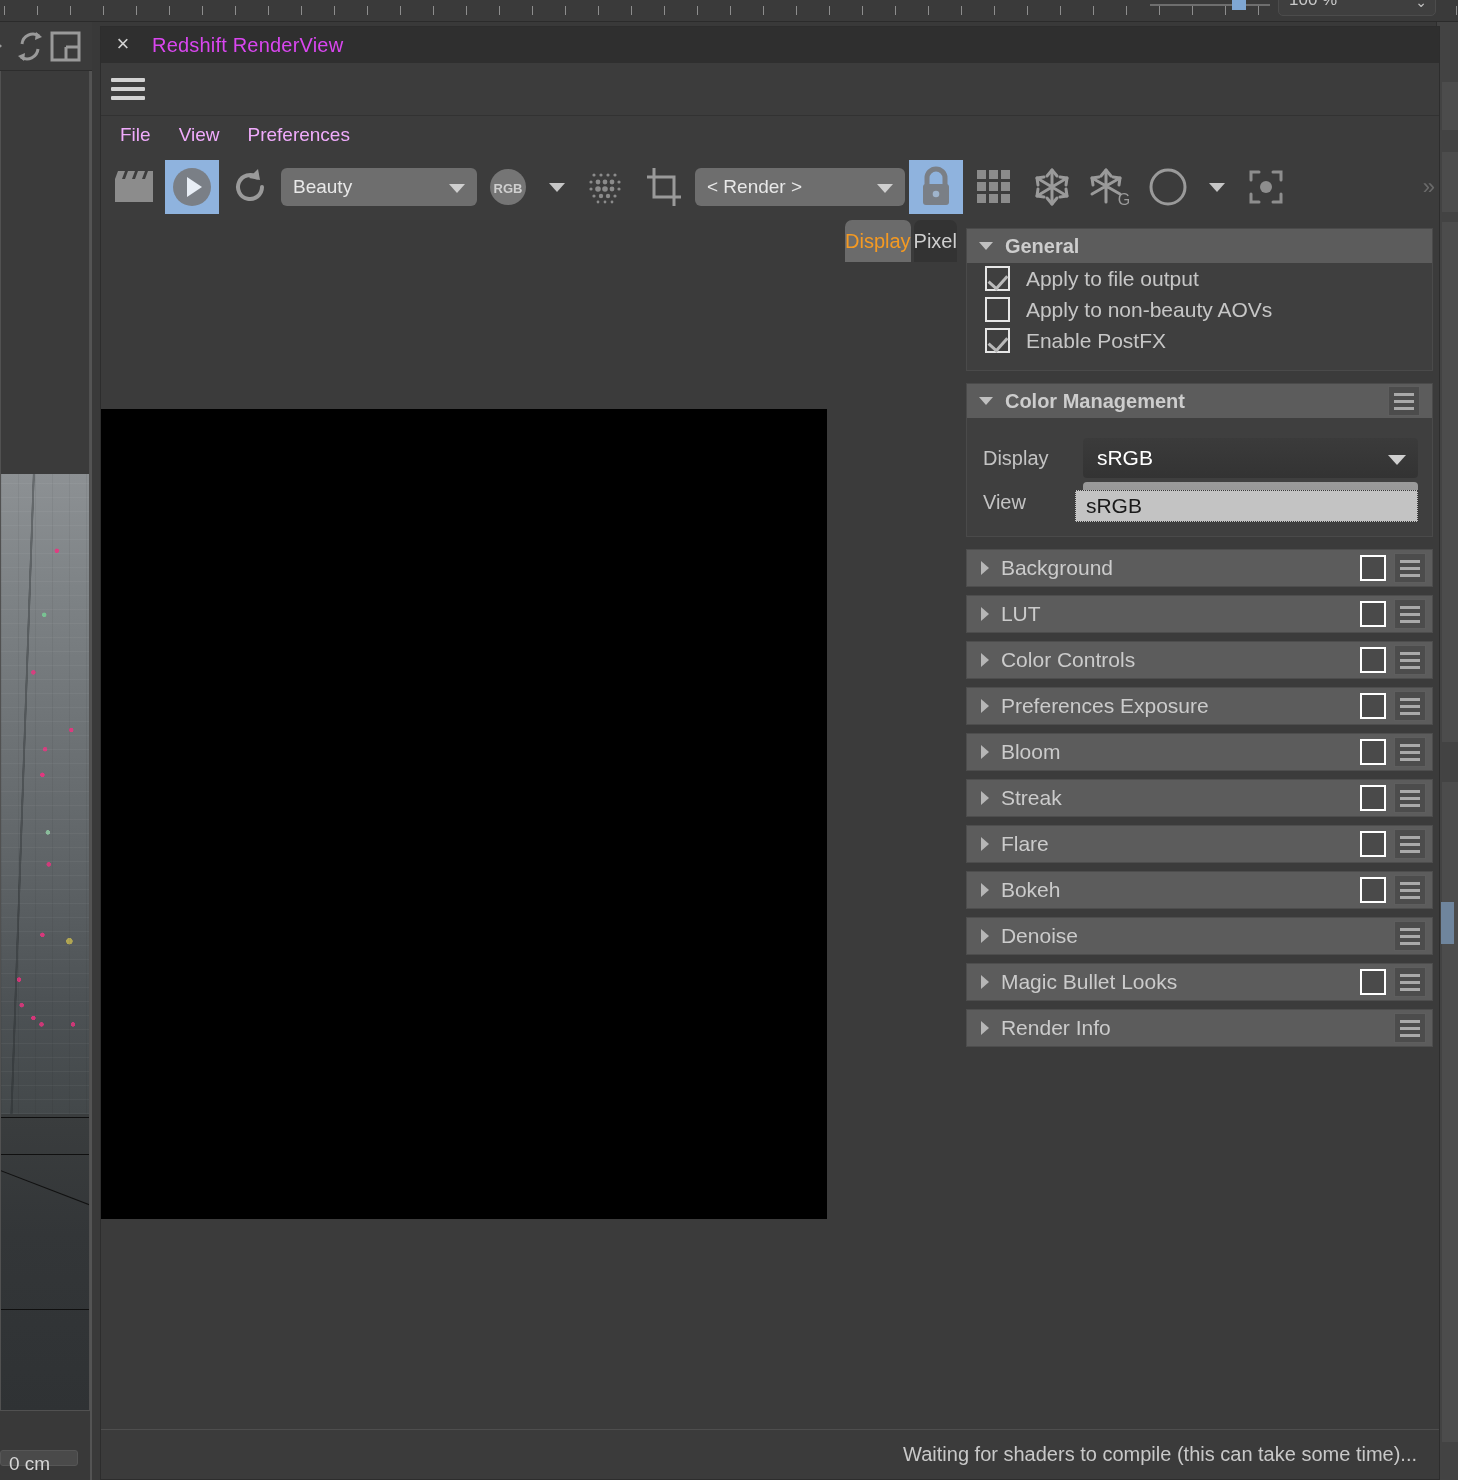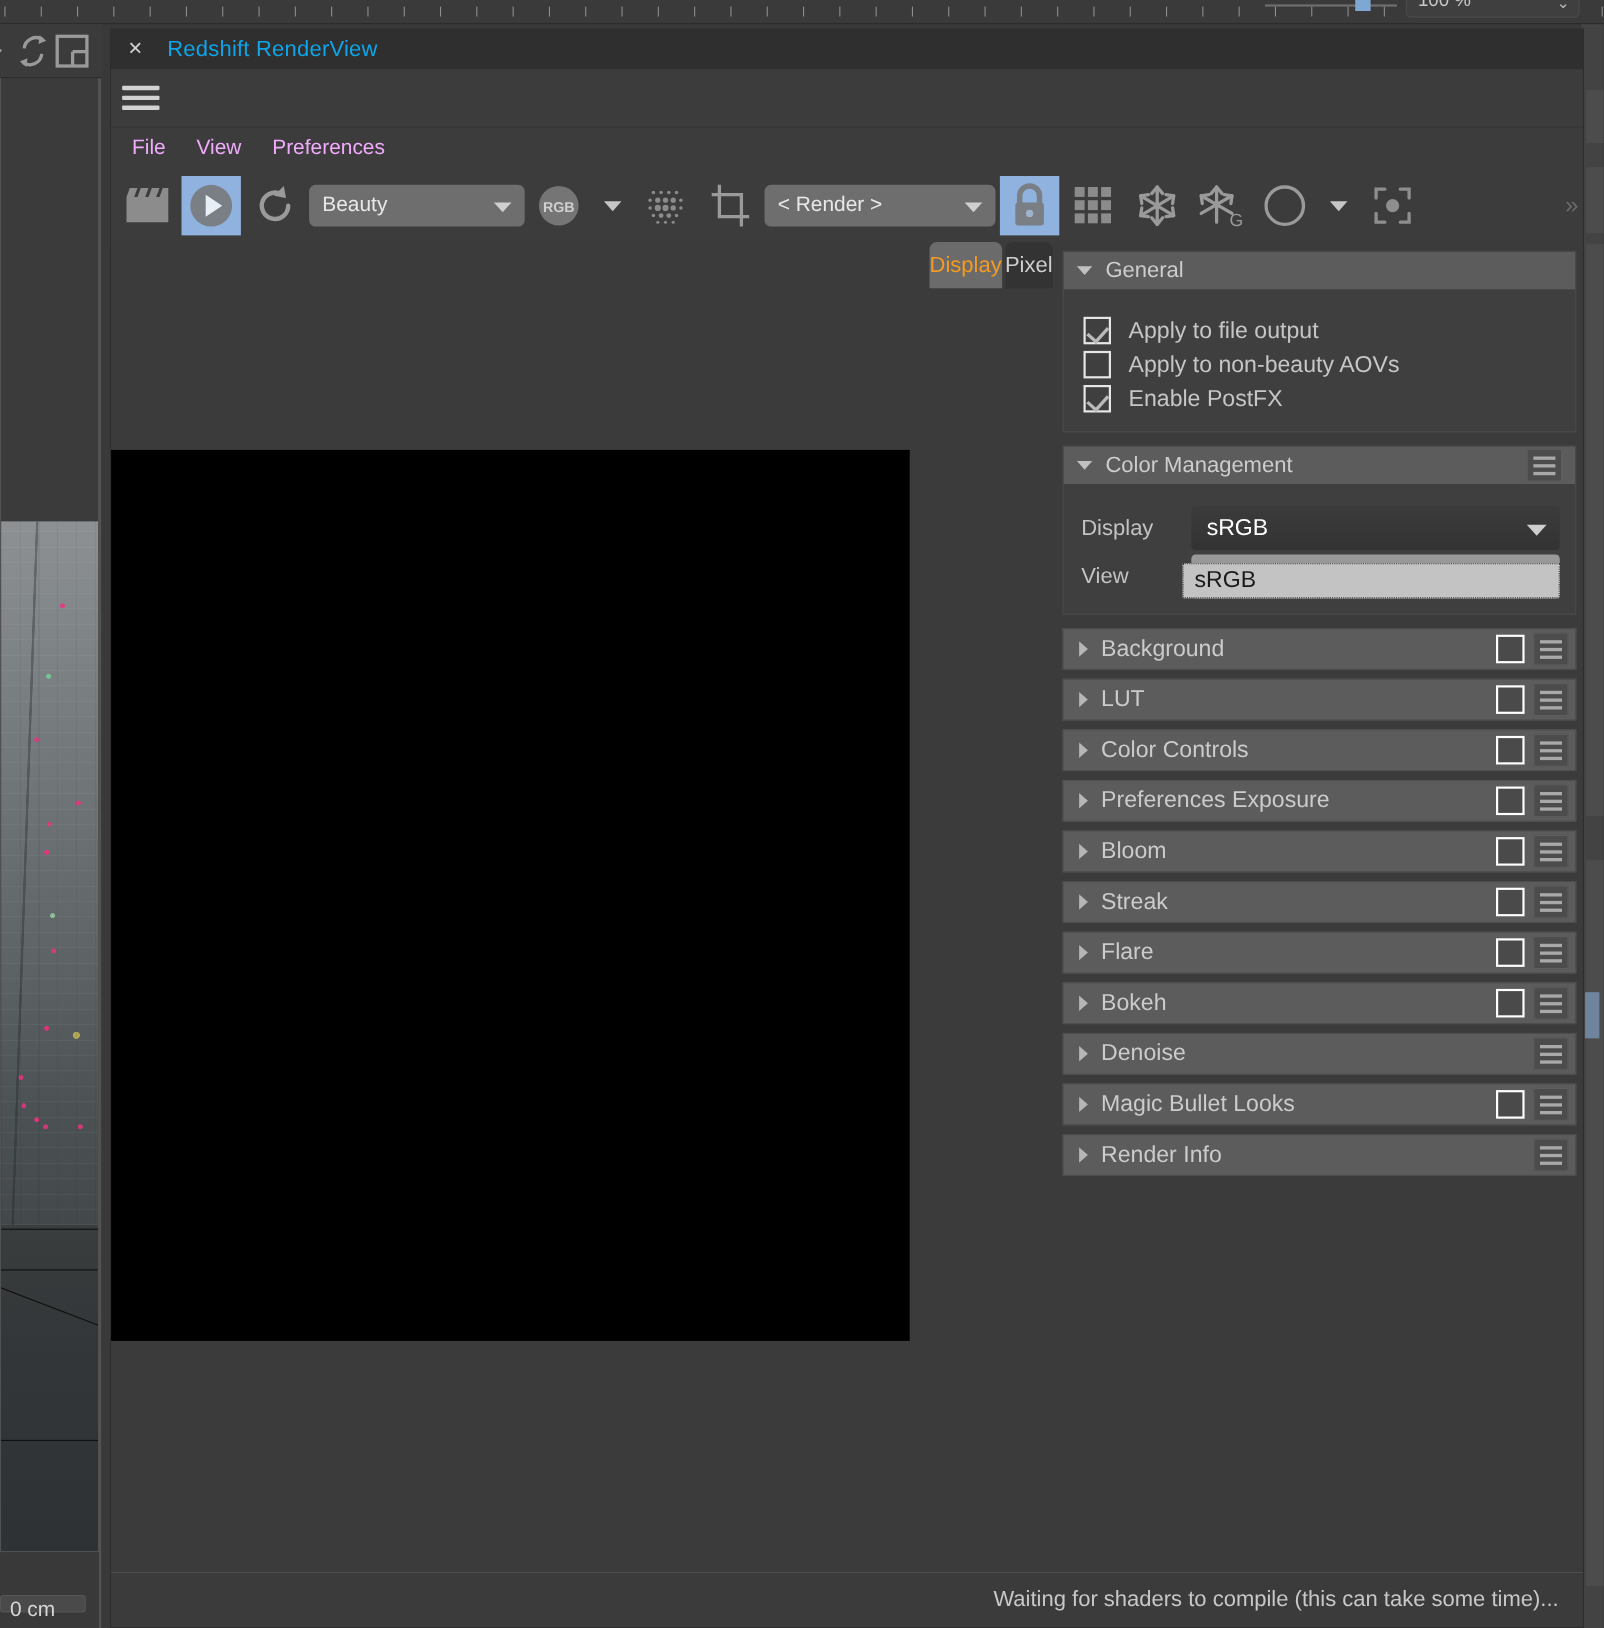--- a/index.html
+++ b/index.html
@@ -115,21 +115,21 @@
   }
   .rv-titlebar {
     height: 36px; background: #2f2f2f; display: flex; align-items: center;
     padding-left: 8px; flex: 0 0 auto;
   }
   .rv-close {
     width: 28px; height: 28px; color: #d2d2d2; font-size: 22px; line-height: 26px;
     text-align: center; cursor: pointer; font-weight: 300;
   }
   .rv-title {
-    color: #0ea5e9; font-size: 20px; margin-left: 15px; letter-spacing: .2px;
+    color: #d946ef; font-size: 20px; margin-left: 15px; letter-spacing: .2px;
   }
   .rv-hamburger-bar {
     height: 53px; background: #3c3c3c; border-bottom: 1px solid #323232;
     display: flex; align-items: center; padding-left: 10px; flex: 0 0 auto;
   }
   .burger { width: 34px; height: 26px; display: flex; flex-direction: column; justify-content: center; gap: 5px; cursor: pointer; }
   .burger span { display: block; height: 4px; background: #d2d2d2; border-radius: 1px; }
 
   .rv-menubar {
     height: 38px; background: #3c3c3c; display: flex; align-items: center;
@@ -185,33 +185,33 @@
   .tab.inactive { background: #333333; color: #cfcfcf; }
   .tabs-underline { height: 2px; background: #585858; flex: 0 0 auto; }
 
   .panel-scroll { flex: 1 1 auto; padding: 8px 6px 0 6px; overflow: hidden; position: relative; }
 
   .group {
     border: 1px solid #4a4a4a; background: #3f3f3f; margin-bottom: 12px;
   }
   .group-head {
     height: 34px; background: #5c5c5c; display: flex; align-items: center;
-    padding-left: 12px; position: relative;
+    padding-left: 12px; position: relative; font-weight: bold;
   }
   .tri-down {
     width: 0; height: 0; border-left: 7px solid transparent; border-right: 7px solid transparent;
     border-top: 8px solid #c0c0c0; margin-right: 12px;
   }
   .tri-right {
     width: 0; height: 0; border-top: 7px solid transparent; border-bottom: 7px solid transparent;
     border-left: 8px solid #b6b6b6; margin-right: 12px; margin-left: 2px;
   }
   .group-title { color: #cdcdcd; font-size: 20px; }
 
-  .group-body { padding: 22px 0 14px 0; text-align: center; }
+  .group-body { padding: 0 0 14px 0; text-align: center; }
   .chkrow { display: flex; align-items: center; padding: 3px 0 3px 18px; }
   .chk {
     width: 25px; height: 25px; border: 2px solid #e6e6e6; background: #3f3f3f;
     margin-right: 16px; position: relative; flex: 0 0 auto; cursor: pointer;
   }
   .chk.on::after {
     content: ""; position: absolute; left: 5px; top: 3px; width: 9px; height: 15px;
     border: solid #b9b9b9; border-width: 0 3px 3px 0; transform: rotate(42deg);
   }
   .chklabel { color: #c6c6c6; font-size: 21px; }

